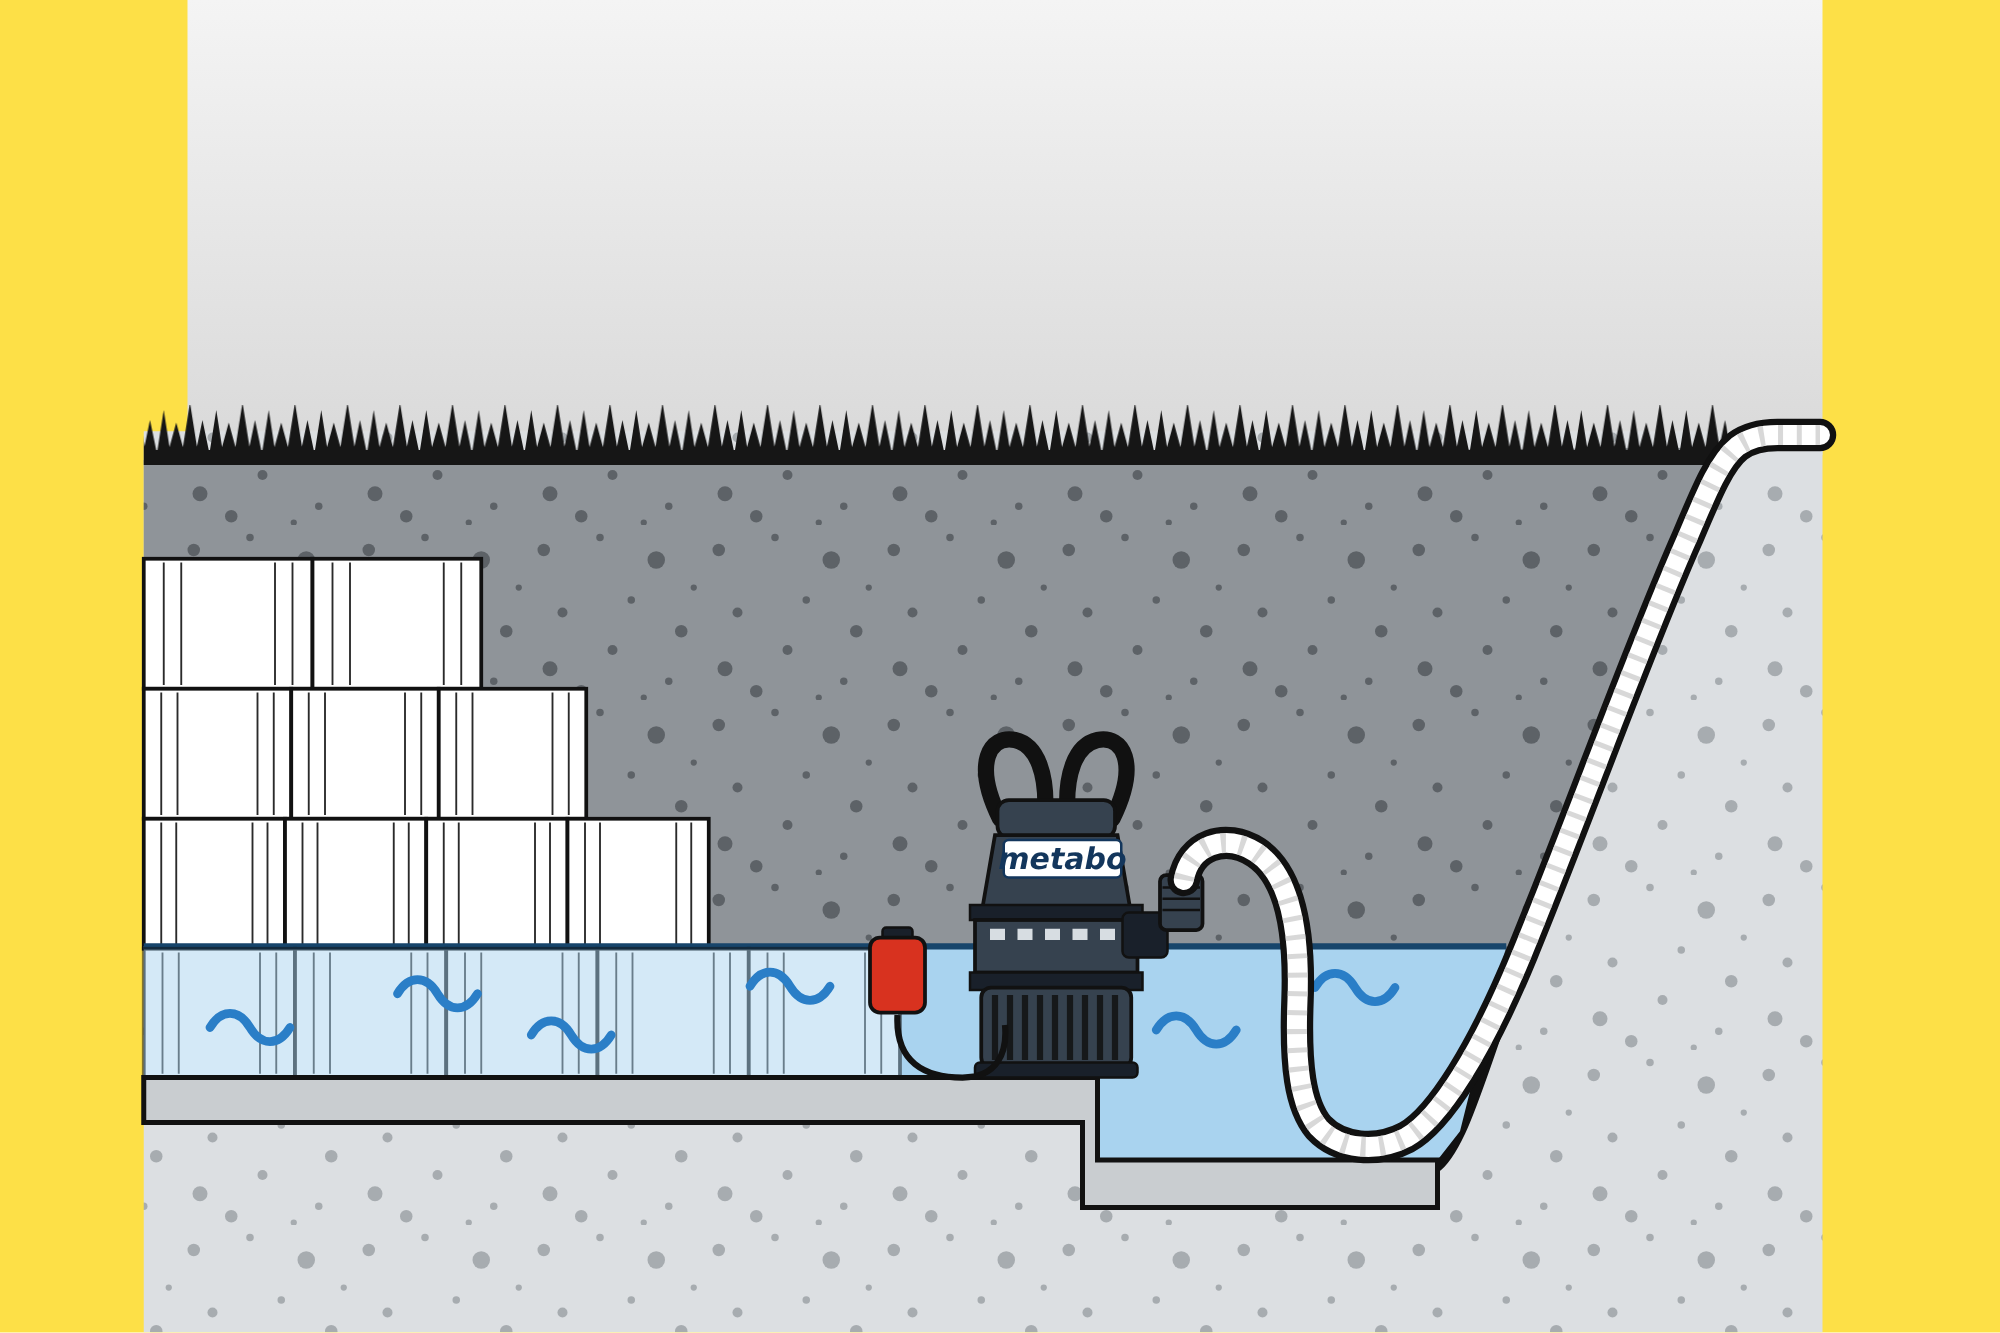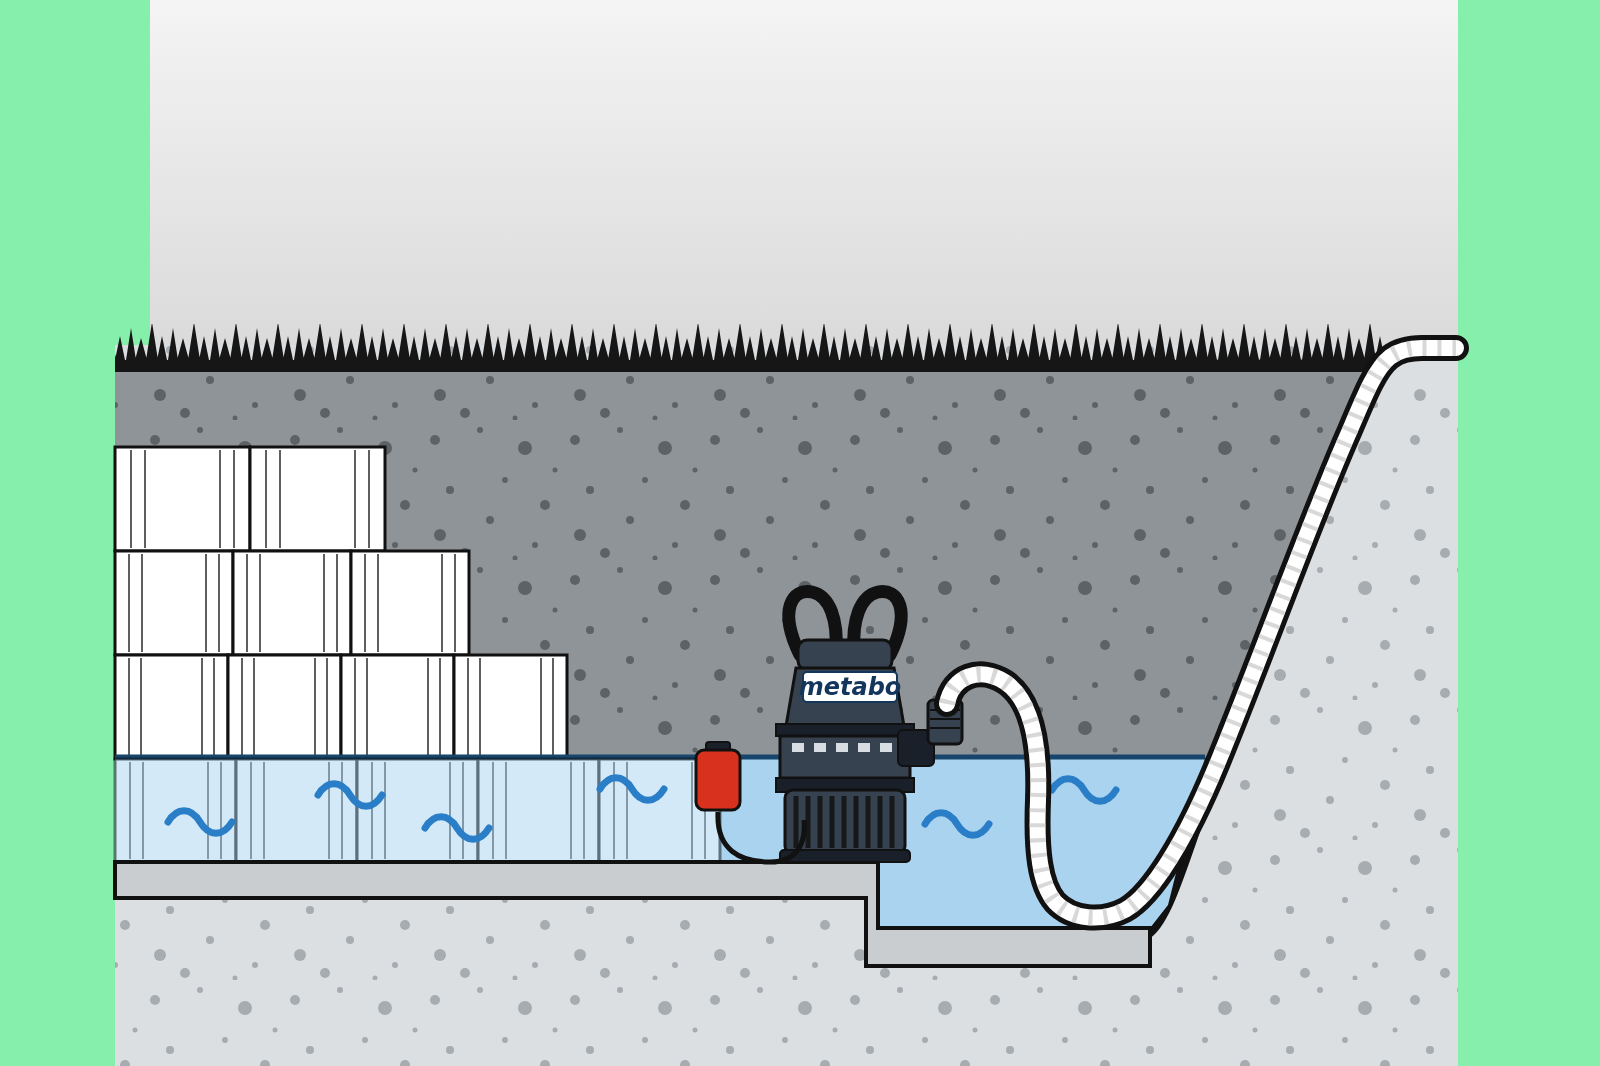--- a/index.html
+++ b/index.html
@@ -1,16 +1,16 @@
 <!DOCTYPE html>
 <html style="--sky_top: #f4f4f4; --sky_bottom: #d9d9d9; --soil_light_bg: #dcdfe2; --soil_light_dot: #a7acb0; --soil_dark_bg: #8f9499; --soil_dark_dot: #5d6267; --grass: #161616; --water: #a9d3ef; --water_line: #17456b; --wave: #2a7ec7; --concrete: #c9cdd0; --pump_body: #36424f; --pump_dark: #19202a; --pump_vent: #d7dde2; --float_switch: #d8321f; --hose: #ffffff; --hose_ridge: #c8c8c8; --label_navy: #13365c; --outline: #111111;"><head>
 <meta charset="utf-8">
 <style>
   html,body{margin:0;padding:0;background:#ffffff;}
-  .stage{width:1600px;height:1066px;position:relative;background:#86efac;overflow:hidden;}
+  .stage{width:1600px;height:1066px;position:relative;background:#fde047;overflow:hidden;}
   svg{display:block;}
   text.brand{font-family:"DejaVu Sans","Liberation Sans",sans-serif;font-weight:bold;font-style:italic;}
   
   .sky-top{stop-color:var(--sky_top,#f4f4f4);}
   .sky-bot{stop-color:var(--sky_bottom,#d9d9d9);}
   .bgL{fill:var(--soil_light_bg,#dcdfe2);}
   .dotL{fill:var(--soil_light_dot,#a7acb0);}
   .bgD{fill:var(--soil_dark_bg,#8f9499);}
   .dotD{fill:var(--soil_dark_dot,#5d6267);}
   .grassf{fill:var(--grass,#161616);}

